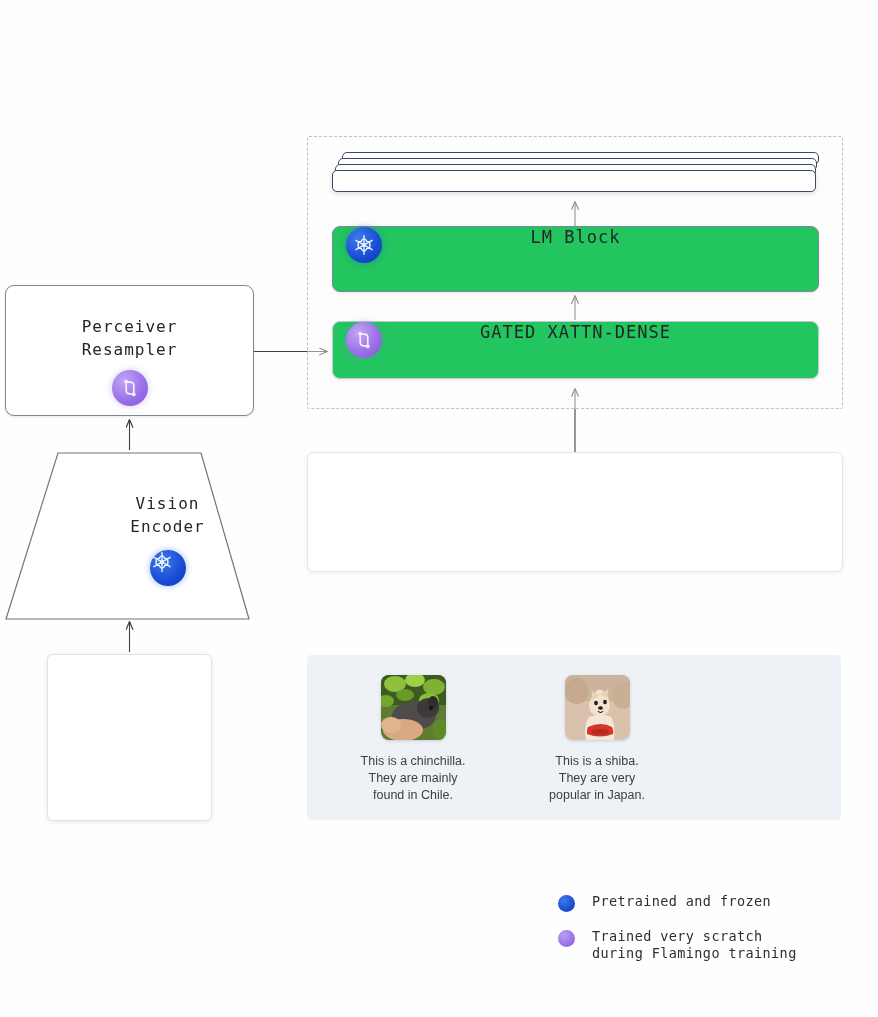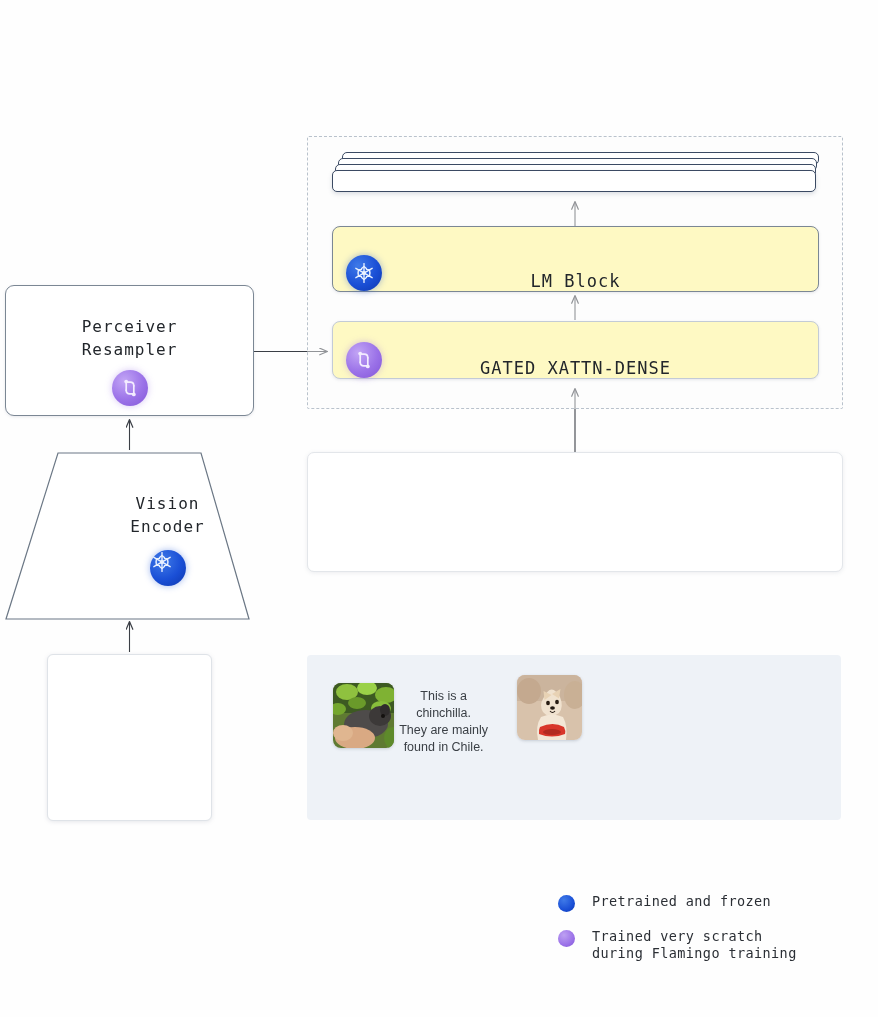--- a/index.html
+++ b/index.html
@@ -46,24 +46,24 @@
   .stack-bar.b4 {
     left: 0px; top: 18px; width: 484px; height: 22px;
     border-color: #3b4a63;
     box-shadow: 0 2px 4px rgba(120,130,150,0.25);
   }
 
   
   .module-row {
     border: 1px solid #c3cbd6;
     border-radius: 8px;
-    background: #fef9c3;
+    background: #22c55e;
     box-shadow: 0 1px 3px rgba(120,130,150,0.18);
     display: flex;
-    align-items: flex-end;
+    align-items: flex-start;
   }
   #lm-block-row   { left: 332px; top: 226px; width: 487px; height: 66px; border-color: #7b8794; }
   #xattn-row      { left: 332px; top: 321px; width: 487px; height: 58px; }
 
   .module-label {
     flex: 1;
     text-align: center;
     font-size: 17px;
     letter-spacing: 1px;
     color: #22262b;
@@ -154,21 +154,21 @@
     left: 307px; top: 655px;
     width: 534px; height: 165px;
     background: #eef2f7;
     border-radius: 4px;
   }
   .example {
     position: absolute;
     top: 20px;
     width: 160px;
     display: flex;
-    flex-direction: row;
+    flex-direction: column;
     align-items: center;
   }
   #example-0 { left: 26px; }
   #example-1 { left: 210px; }
 
   .example-thumb {
     width: 65px; height: 65px;
     border-radius: 8px;
     overflow: hidden;
     position: relative;
@@ -372,20 +372,23 @@
           <path d="M43.5 14 l-1.5 9.5 l-7 -4.5z" fill="#e8d2b4"></path>
           <ellipse cx="31" cy="28" rx="1.9" ry="2.3" fill="#271c13"></ellipse>
           <ellipse cx="40" cy="27" rx="1.9" ry="2.3" fill="#271c13"></ellipse>
           <ellipse cx="35.5" cy="33" rx="2.4" ry="1.8" fill="#211710"></ellipse>
           <path d="M33 36 q2.5 3 5 0" stroke="#211710" stroke-width="1.1" fill="none"></path>
           <path d="M24 42 q11 -5 22 0 q5 9 3 23 h-28 q-3 -14 3 -23z" fill="#f3e7d6"></path>
           <path d="M23 52 q13 -6 24 0 q2 4 1 7 q-13 5 -26 0 q-0.5 -4 1 -7z" fill="#d8362a"></path>
           <ellipse cx="35" cy="57" rx="9" ry="3" fill="#b22a20"></ellipse>
         </svg>
       </div>
+      <div class="example-caption">This is a shiba.
+They are very
+popular in Japan.</div>
     </div>
   </div>
 
   <div class="abs" id="legend">
     <div class="legend-row">
       <div class="legend-dot frozen"></div>
       <div class="legend-label">Pretrained and frozen</div>
     </div>
     <div class="legend-row">
       <div class="legend-dot trained"></div>

